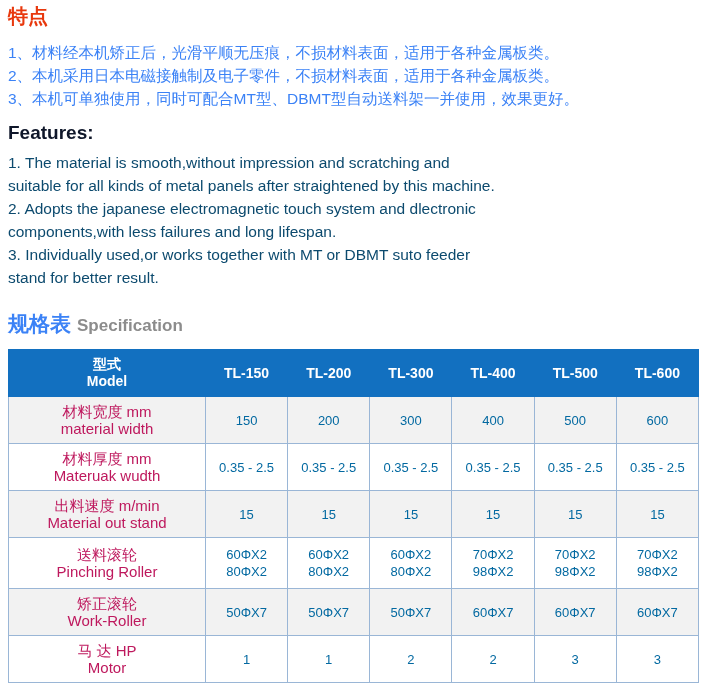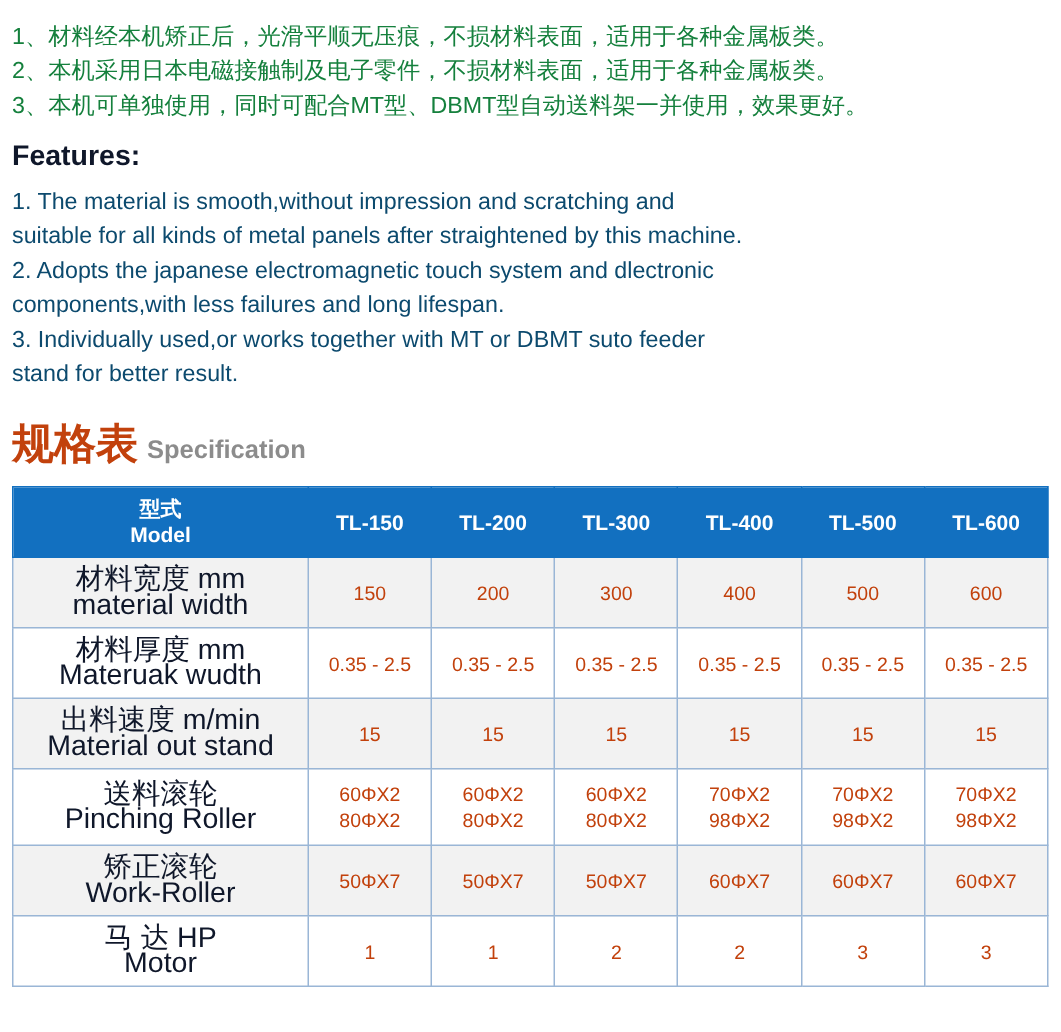--- a/index.html
+++ b/index.html
@@ -24,21 +24,21 @@
   .heading-red {
     color: #e8380d;
     font-size: 20px;
     font-weight: bold;
     margin: 4px 0 6px 0;
     line-height: 24px;
   }
   .cn-list {
     font-size: 15.5px;
     line-height: 23px;
-    color: #15803d;
+    color: #3b82f6;
     margin: 13px 0 6px 0;
   }
   .cn-list div {
     white-space: nowrap;
   }
   .features-title {
     color: #0f172a;
     font-size: 19px;
     font-weight: bold;
     margin: 10px 0 6px 0;
@@ -51,22 +51,22 @@
     margin: 0 0 4px 0;
   }
   .en-list div {
     white-space: nowrap;
   }
   .spec-header {
     margin: 22px 0 10px 0;
     line-height: 26px;
   }
   .spec-cn {
-    color: #c2410c;
-    font-size: 28px;
+    color: #3b82f6;
+    font-size: 21px;
     font-weight: bold;
   }
   .spec-en {
     color: #8c8c8c;
     font-size: 17px;
     font-weight: bold;
     margin-left: 6px;
   }
   table.spec {
     border-collapse: collapse;
@@ -87,46 +87,47 @@
     font-size: 14px;
     height: 46px;
     line-height: 17px;
     border: 1px solid #1270c0;
   }
   table.spec thead th.model-col {
     width: 196px;
   }
   .row-label {
     width: 196px;
-    color: #0f172a;
+    color: #be185d;
     line-height: 17px;
     padding: 5px 2px;
-    font-size: 19px;
+    font-size: 15px;
     background: #ffffff;
   }
   .row-label .l2 {
     display: block;
   }
   tr.alt td {
     background: #f2f2f2;
   }
   td.value {
     font-size: 13px;
     line-height: 17px;
-    color: #c2410c;
+    color: #0369a1;
   }
   tr.h50 td { height: 46px; }
   tr.h56 td { height: 50px; }
   .nowrap { white-space: nowrap; }
 </style>
 </head>
 <body>
 
 <div class="page">
 
+  <h1 class="heading-red">特点</h1>
 
   <div class="cn-list">
     <div>1、材料经本机矫正后，光滑平顺无压痕，不损材料表面，适用于各种金属板类。</div>
     <div>2、本机采用日本电磁接触制及电子零件，不损材料表面，适用于各种金属板类。</div>
     <div>3、本机可单独使用，同时可配合MT型、DBMT型自动送料架一并使用，效果更好。</div>
   </div>
 
   <h2 class="features-title">Features:</h2>
 
   <div class="en-list">

